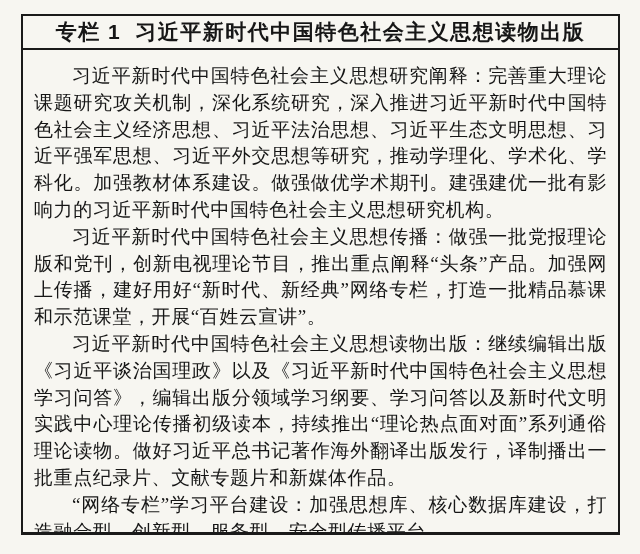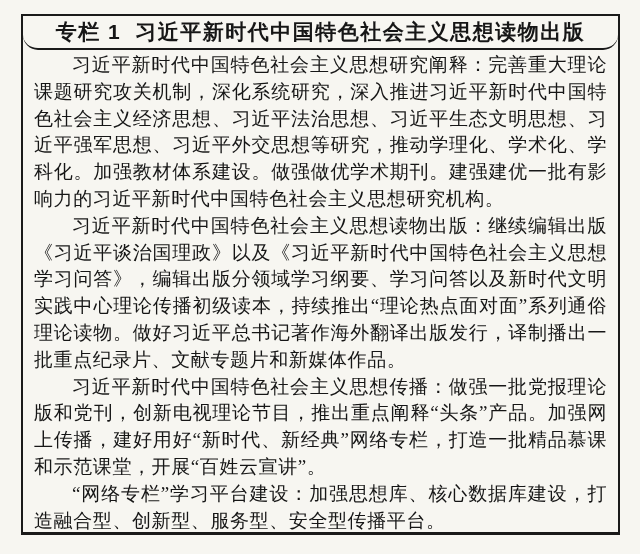--- a/index.html
+++ b/index.html
@@ -36,44 +36,43 @@
     height: 34px;
     border-bottom: 2px solid var(--border);
     display: flex;
     align-items: center;
     justify-content: center;
     font-family: "Liberation Sans", sans-serif;
     font-weight: bold;
     font-size: 21px;
     letter-spacing: 1.5px;
     white-space: nowrap;
-    border-radius: 15px;
   }
   .column-header .label {
     margin-right: 14px;
   }
   .column-body {
-    padding: 2px 11px 0 11px;
+    padding: 13px 11px 0 11px;
     font-size: 19px;
     line-height: 26.8px;
     letter-spacing: 0.6px;
     text-align: justify;
   }
   .column-body p {
     margin: 0;
     text-indent: 2em;
   }
 </style>
 </head>
 <body>
 
 <div class="column-box">
   <div class="column-header">
     <span class="label">专栏 1</span>
     <span class="title">习近平新时代中国特色社会主义思想读物出版</span>
   </div>
   <div class="column-body">
     <p>习近平新时代中国特色社会主义思想研究阐释：完善重大理论课题研究攻关机制，深化系统研究，深入推进习近平新时代中国特色社会主义经济思想、习近平法治思想、习近平生态文明思想、习近平强军思想、习近平外交思想等研究，推动学理化、学术化、学科化。加强教材体系建设。做强做优学术期刊。建强建优一批有影响力的习近平新时代中国特色社会主义思想研究机构。</p>
+    <p>习近平新时代中国特色社会主义思想传播：做强一批党报理论版和党刊，创新电视理论节目，推出重点阐释“头条”产品。加强网上传播，建好用好“新时代、新经典”网络专栏，打造一批精品慕课和示范课堂，开展“百姓云宣讲”。</p>
     <p>习近平新时代中国特色社会主义思想读物出版：继续编辑出版《习近平谈治国理政》以及《习近平新时代中国特色社会主义思想学习问答》，编辑出版分领域学习纲要、学习问答以及新时代文明实践中心理论传播初级读本，持续推出“理论热点面对面”系列通俗理论读物。做好习近平总书记著作海外翻译出版发行，译制播出一批重点纪录片、文献专题片和新媒体作品。</p>
-    <p>习近平新时代中国特色社会主义思想传播：做强一批党报理论版和党刊，创新电视理论节目，推出重点阐释“头条”产品。加强网上传播，建好用好“新时代、新经典”网络专栏，打造一批精品慕课和示范课堂，开展“百姓云宣讲”。</p>
     <p>“网络专栏”学习平台建设：加强思想库、核心数据库建设，打造融合型、创新型、服务型、安全型传播平台。</p>
   </div>
 </div>
 
 </body></html>

